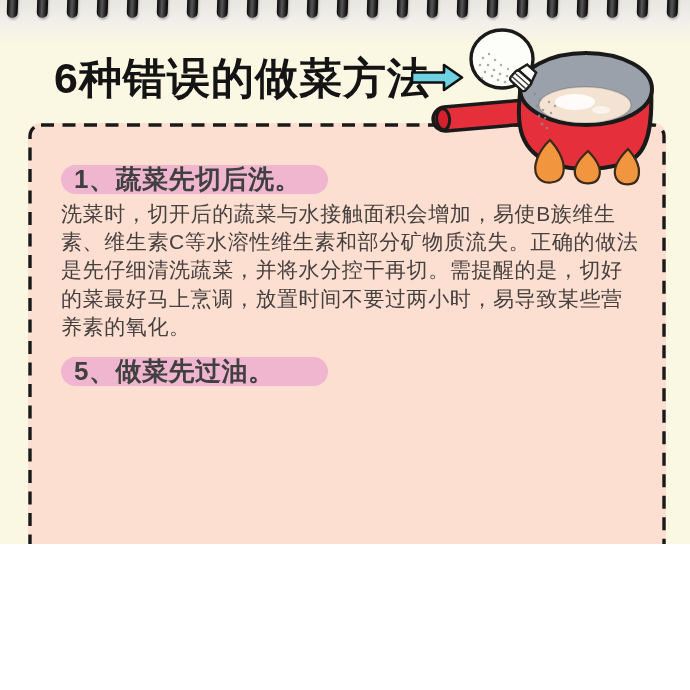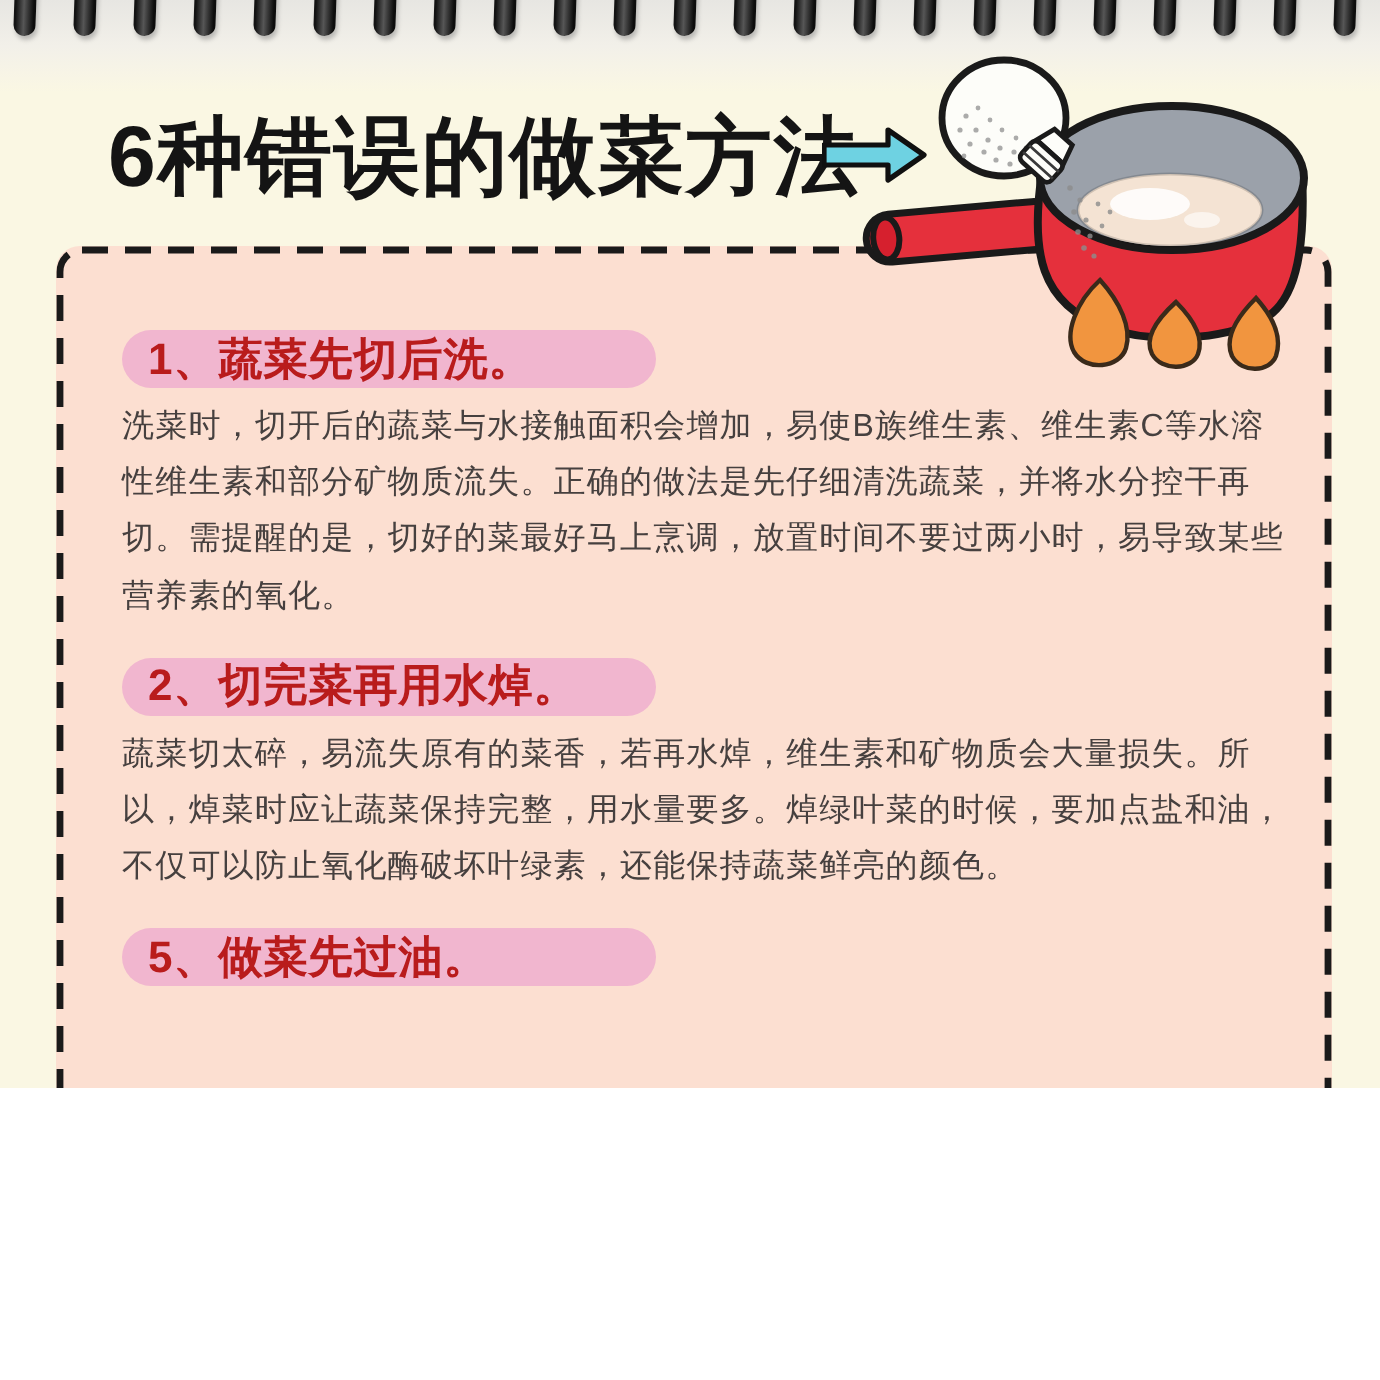--- a/index.html
+++ b/index.html
@@ -32,25 +32,25 @@
     position:absolute; left:28px; top:123px; width:638px; height:540px;
     background:#fcdfd1; border-radius:12px;
   }
   .box-border { position:absolute; left:0; top:0; }
   .sections { position:absolute; left:0; top:0; width:638px; box-sizing:border-box; padding:42px 22px 0 33px; }
   .section { margin-bottom:16px; }
   .pill {
     box-sizing:border-box; width:267px; height:29px; padding-left:13px;
     background:#f1b6cf; border-radius:15px;
     display:flex; align-items:center;
-    font-size:22px; font-weight:bold; color:#b91c1c; letter-spacing:0.5px;
+    font-size:26px; font-weight:bold; color:#404040; letter-spacing:0.5px;
     margin-bottom:6px;
   }
   .body-text {
-    width:583px; font-size:16px; line-height:28.2px; letter-spacing:0.6px;
+    width:583px; font-size:21px; line-height:28.2px; letter-spacing:0.6px;
     color:#46403f; word-break:break-all;
   }
   
   .pot { position:absolute; left:425px; top:18px; z-index:6; pointer-events:none; }
 </style>
 </head>
 <body>
 
 <div class="page">
 
@@ -88,24 +88,20 @@
 
   <div class="content-box">
     <svg class="box-border" width="638" height="540" viewBox="0 0 638 540">
       <rect x="2" y="2" width="634" height="536" rx="11" fill="none" stroke="#1a1a1a" stroke-width="3.4" stroke-dasharray="13 8.5"></rect>
     </svg>
 
     <div class="sections">
       <div class="section">
         <div class="pill">1、蔬菜先切后洗。</div>
         <div class="body-text">洗菜时，切开后的蔬菜与水接触面积会增加，易使B族维生素、维生素C等水溶性维生素和部分矿物质流失。正确的做法是先仔细清洗蔬菜，并将水分控干再切。需提醒的是，切好的菜最好马上烹调，放置时间不要过两小时，易导致某些营养素的氧化。</div>
-      </div>
-      <div class="section">
-        <div class="pill">2、切完菜再用水焯。</div>
-        <div class="body-text">蔬菜切太碎，易流失原有的菜香，若再水焯，维生素和矿物质会大量损失。所以，焯菜时应让蔬菜保持完整，用水量要多。焯绿叶菜的时候，要加点盐和油，不仅可以防止氧化酶破坏叶绿素，还能保持蔬菜鲜亮的颜色。</div>
       </div>
       <div class="section">
         <div class="pill">5、做菜先过油。</div>
       </div>
     </div>
   </div>
 
   <svg class="pot" width="242" height="172" viewBox="0 0 242 172">
 
     <g transform="rotate(-5 55 98)">

